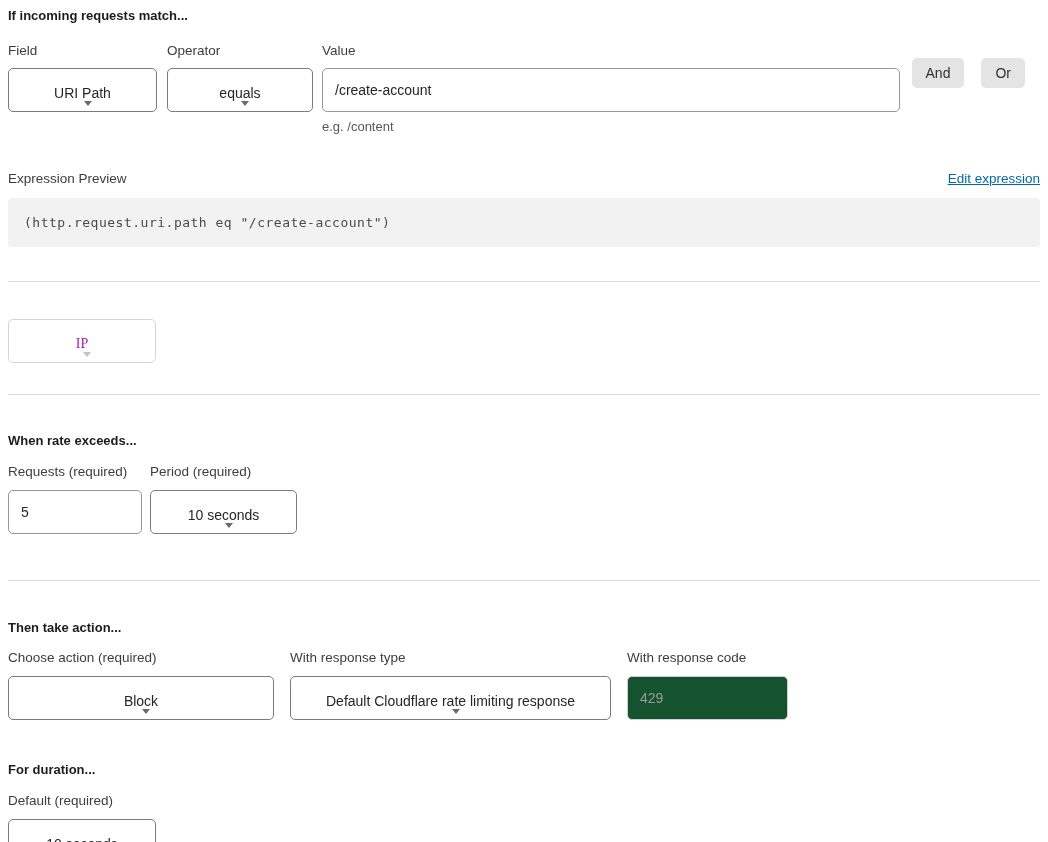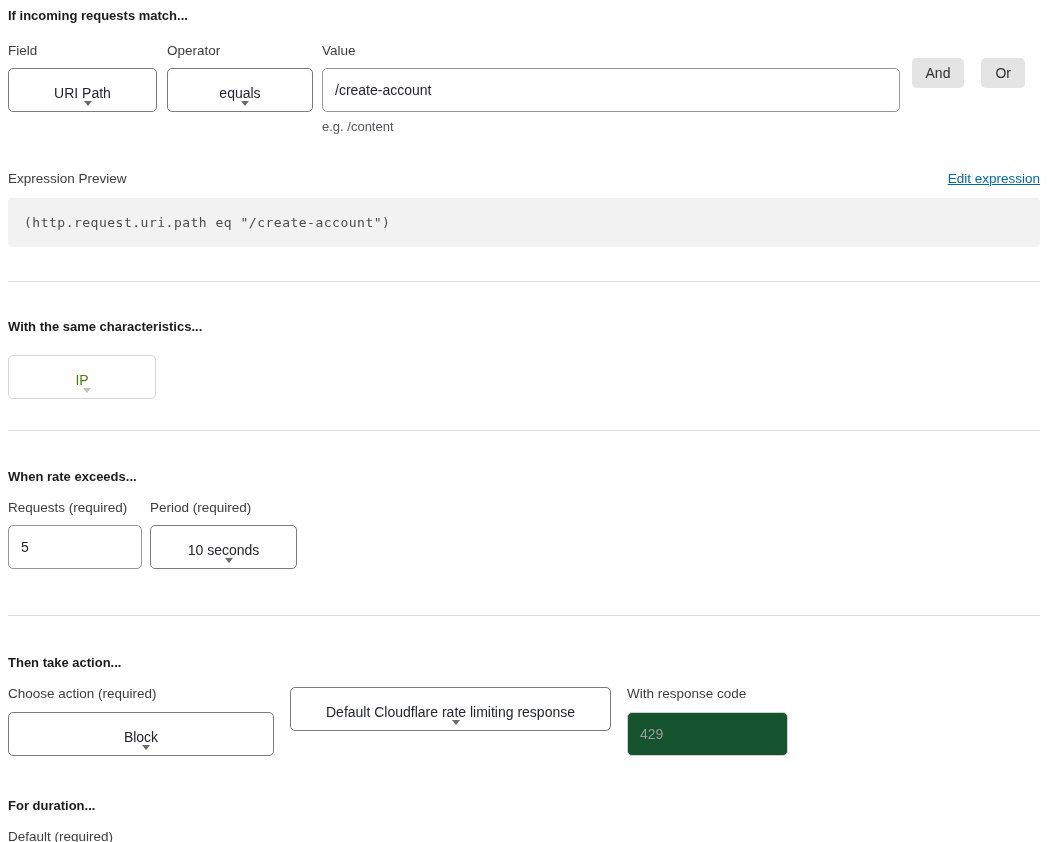--- a/index.html
+++ b/index.html
@@ -49,22 +49,23 @@
   .select .caret {
     width: 0; height: 0;
     border-left: 4.5px solid transparent;
     border-right: 4.5px solid transparent;
     border-top: 5.5px solid #6b6b6b;
     margin-left: 10px;
     flex: none;
   }
   .select.disabled {
     border-color: #d5d5d5;
-    color: #4d7c0f;
+    color: #a21caf;
     cursor: default;
+    font-family: Liberation Serif, serif;
   }
   .select.disabled .caret { border-top-color: #c2c2c2; }
 
   .text-input {
     border-color: #979797;
     font-family: "Liberation Sans", sans-serif;
     outline: none;
     width: 100%;
   }
   .text-input.disabled-input {
@@ -187,21 +188,20 @@
   <div class="preview-header">
     <span class="preview-label">Expression Preview</span>
     <a class="edit-link">Edit expression</a>
   </div>
   <div class="code-box">(http.request.uri.path eq "/create-account")</div>
 </section>
 
 <hr class="divider divider-1">
 
 <section id="section-characteristics">
-  <h2 class="section-heading">With the same characteristics...</h2>
   <div class="select disabled">
     <span>IP</span>
     <span class="caret"></span>
   </div>
 </section>
 
 <hr class="divider divider-2">
 
 <section id="section-rate">
   <h2 class="section-heading">When rate exceeds...</h2>
@@ -230,20 +230,21 @@
   <div class="row">
     <div class="fg w-action">
       <div class="field-label">Choose action (required)</div>
       <div class="select">
         <span>Block</span>
         <span class="caret"></span>
       </div>
     </div>
 
     <div class="fg w-response-type">
+      <div class="field-label">With response type</div>
       <div class="select">
         <span>Default Cloudflare rate limiting response</span>
         <span class="caret"></span>
       </div>
     </div>
 
     <div class="fg w-response-code">
       <div class="field-label">With response code</div>
       <input class="text-input disabled-input" type="text" disabled="" value="429" style="">
     </div>

